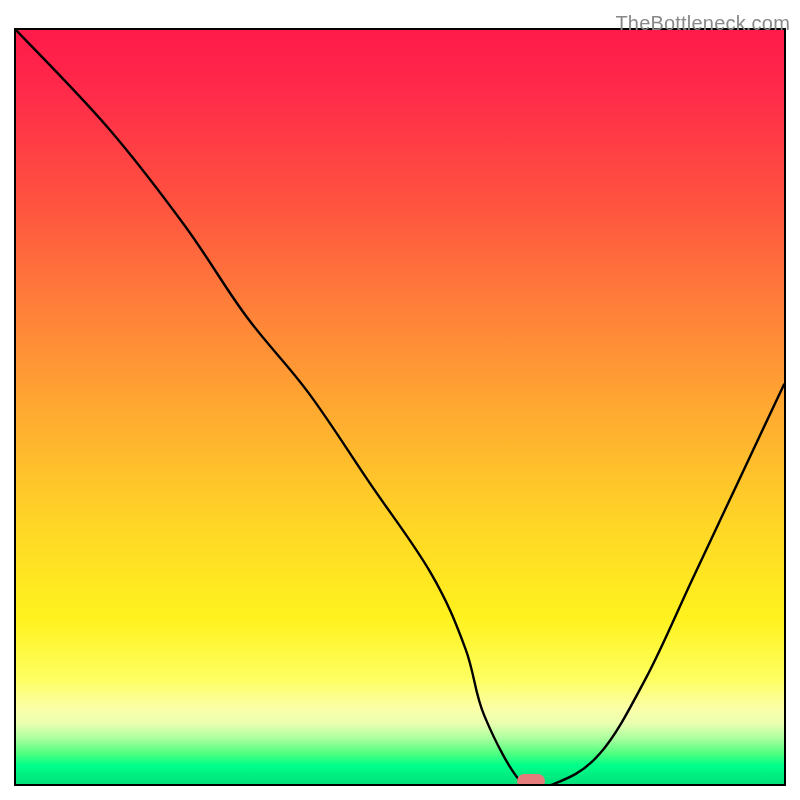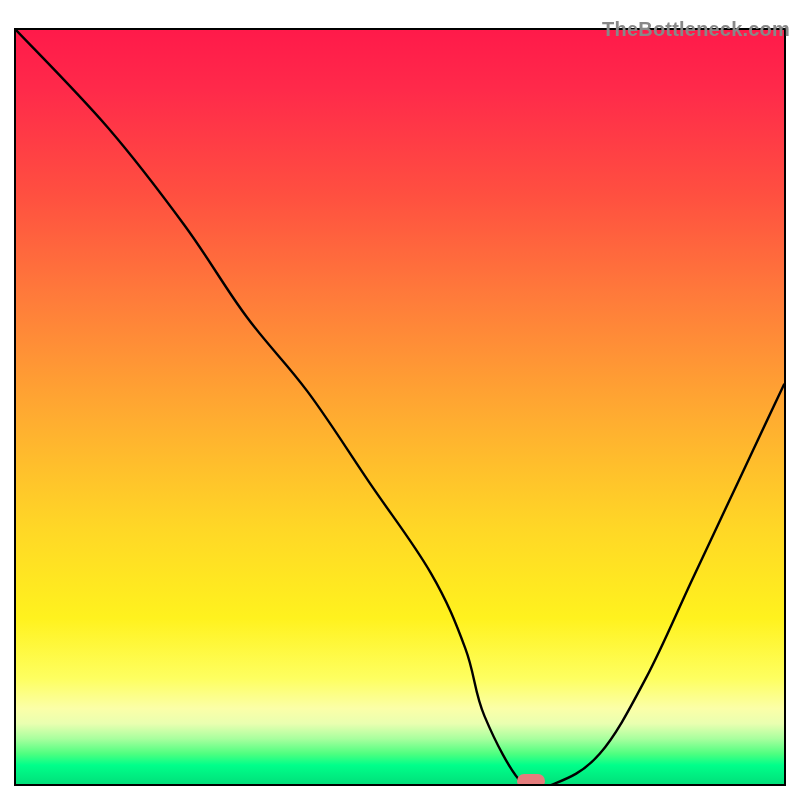--- a/index.html
+++ b/index.html
@@ -10,24 +10,24 @@
     background: #ffffff;
     font-family: Arial, Helvetica, sans-serif;
   }
   .wrap {
     position: relative;
     width: 800px;
     height: 800px;
   }
   .watermark {
     position: absolute;
-    top: 18px;
+    top: 12px;
     right: 10px;
     font-size: 20px;
-    font-weight: bold;
+    font-weight: normal;
     color: #888888;
     letter-spacing: 0.2px;
     z-index: 5;
   }
   .border {
     position: absolute;
     left: 14px;
     top: 28px;
     width: 772px;
     height: 758px;

